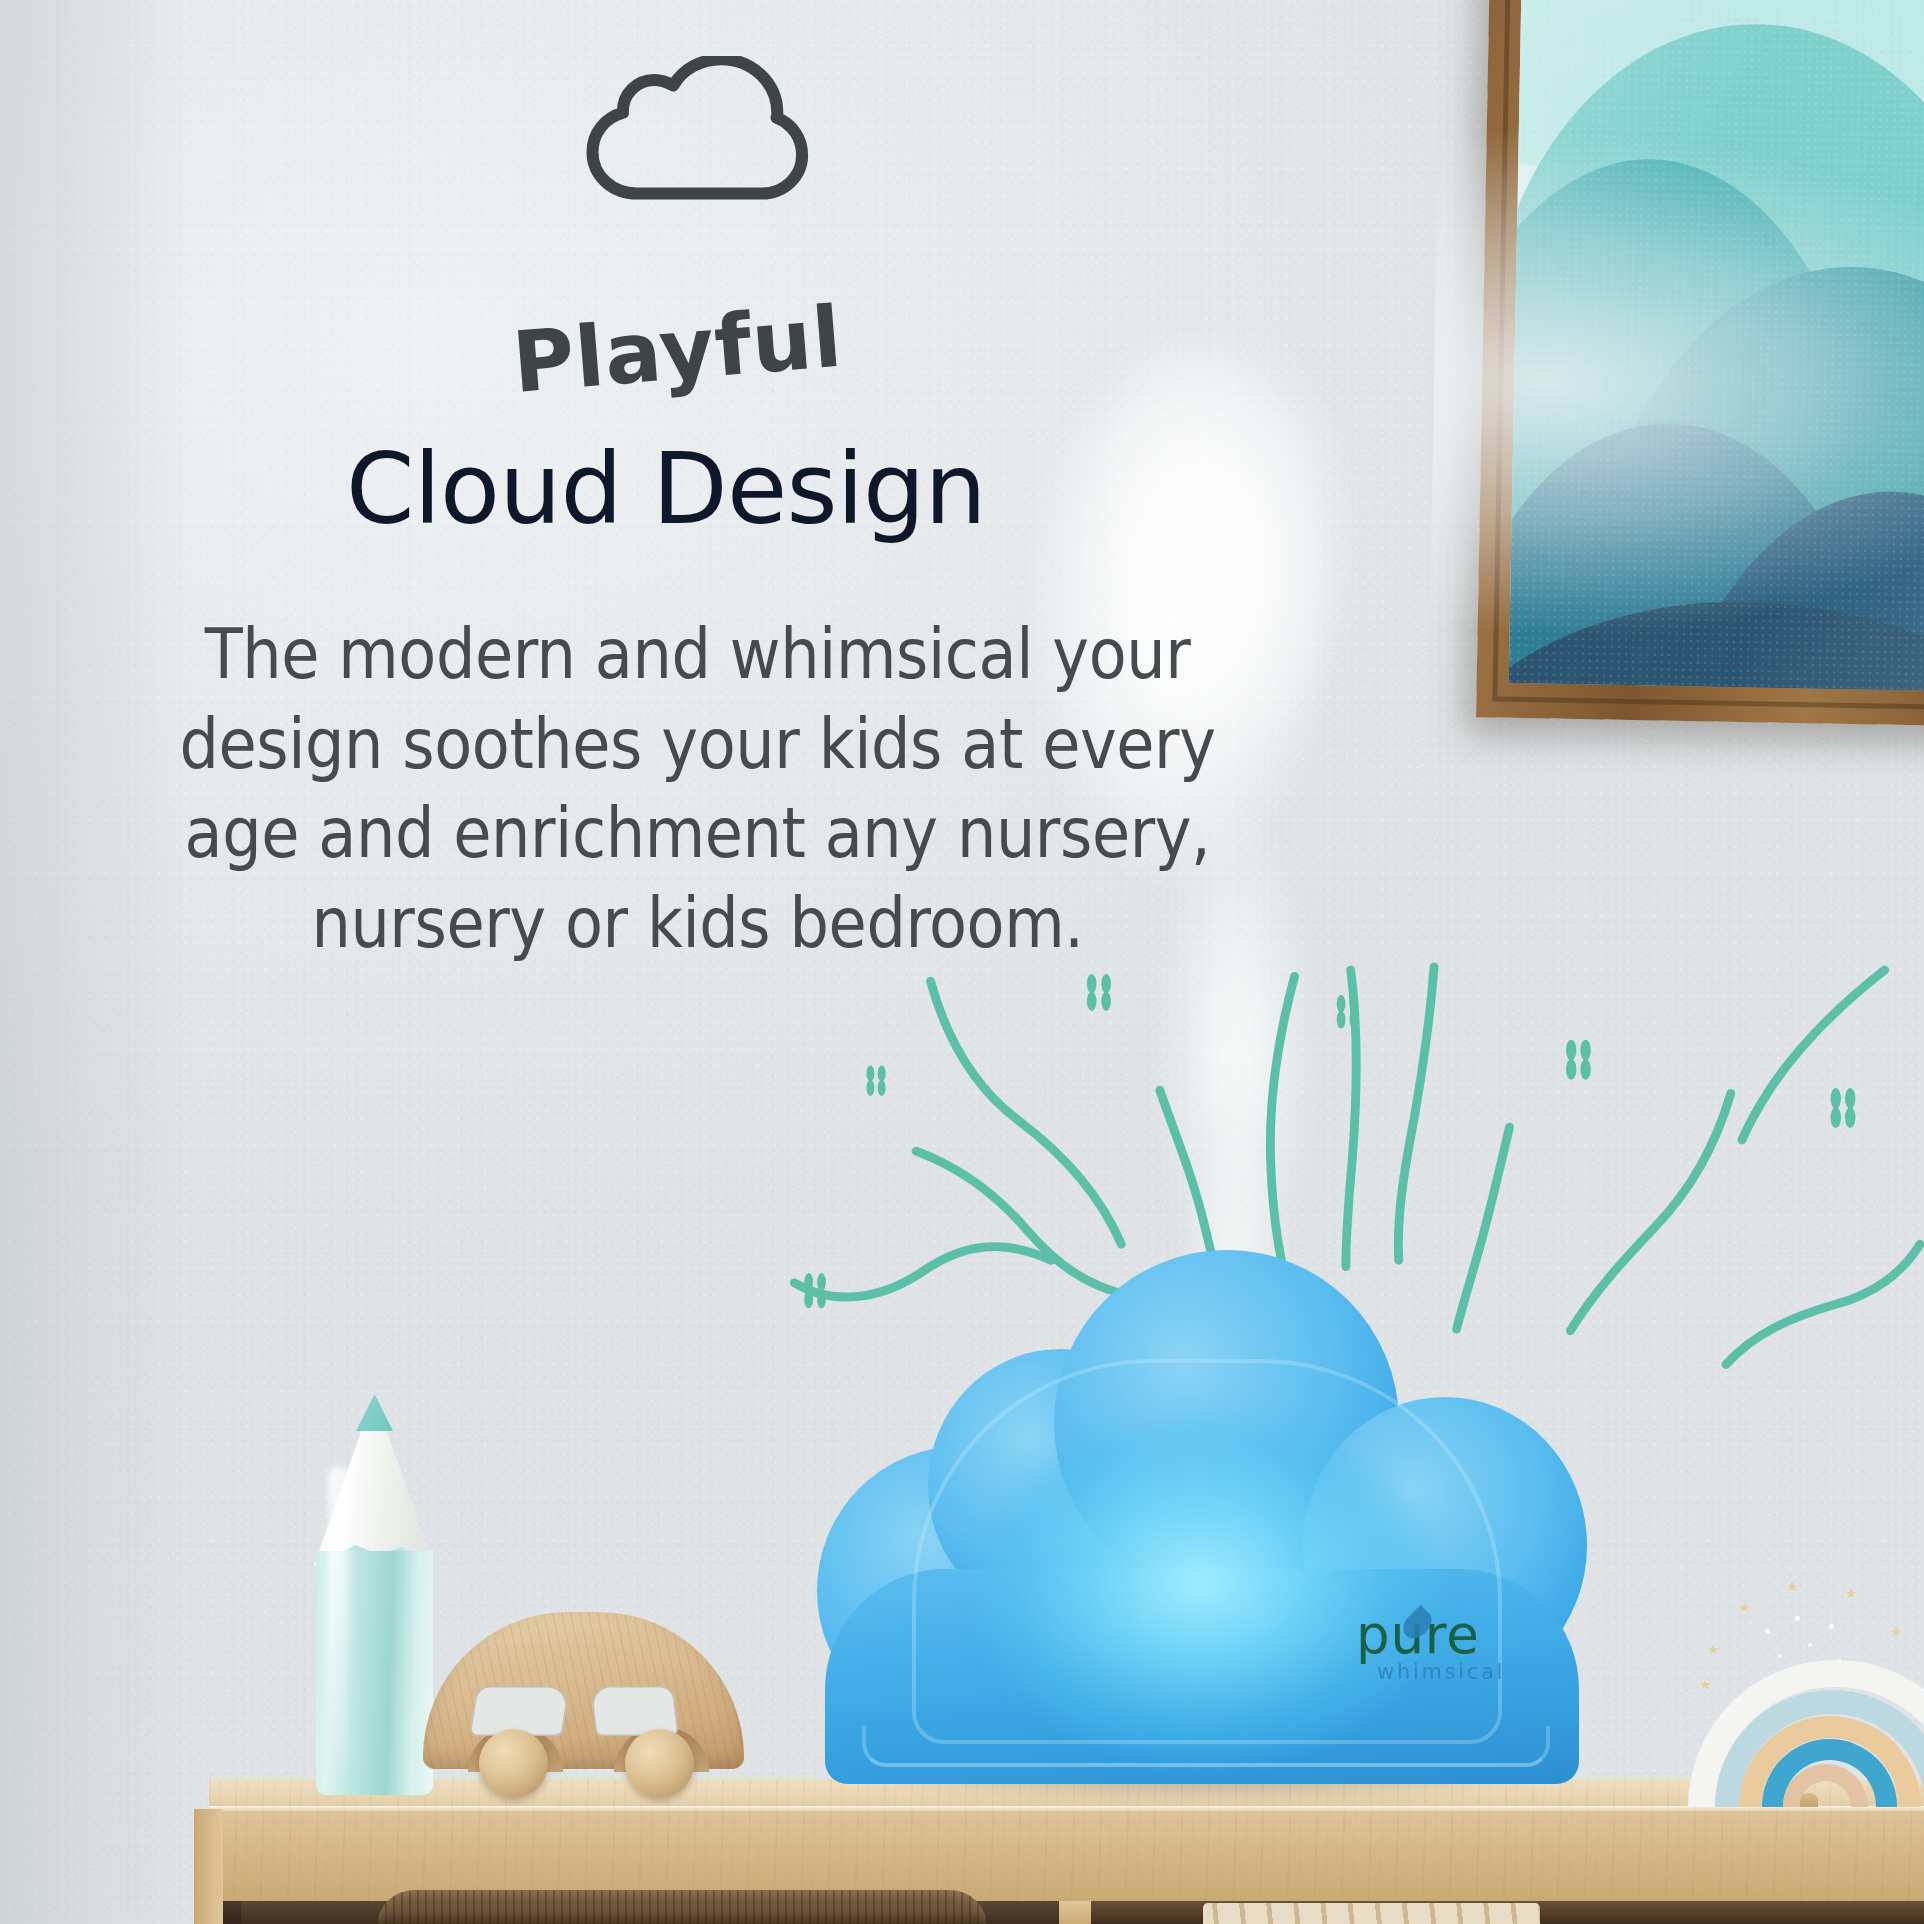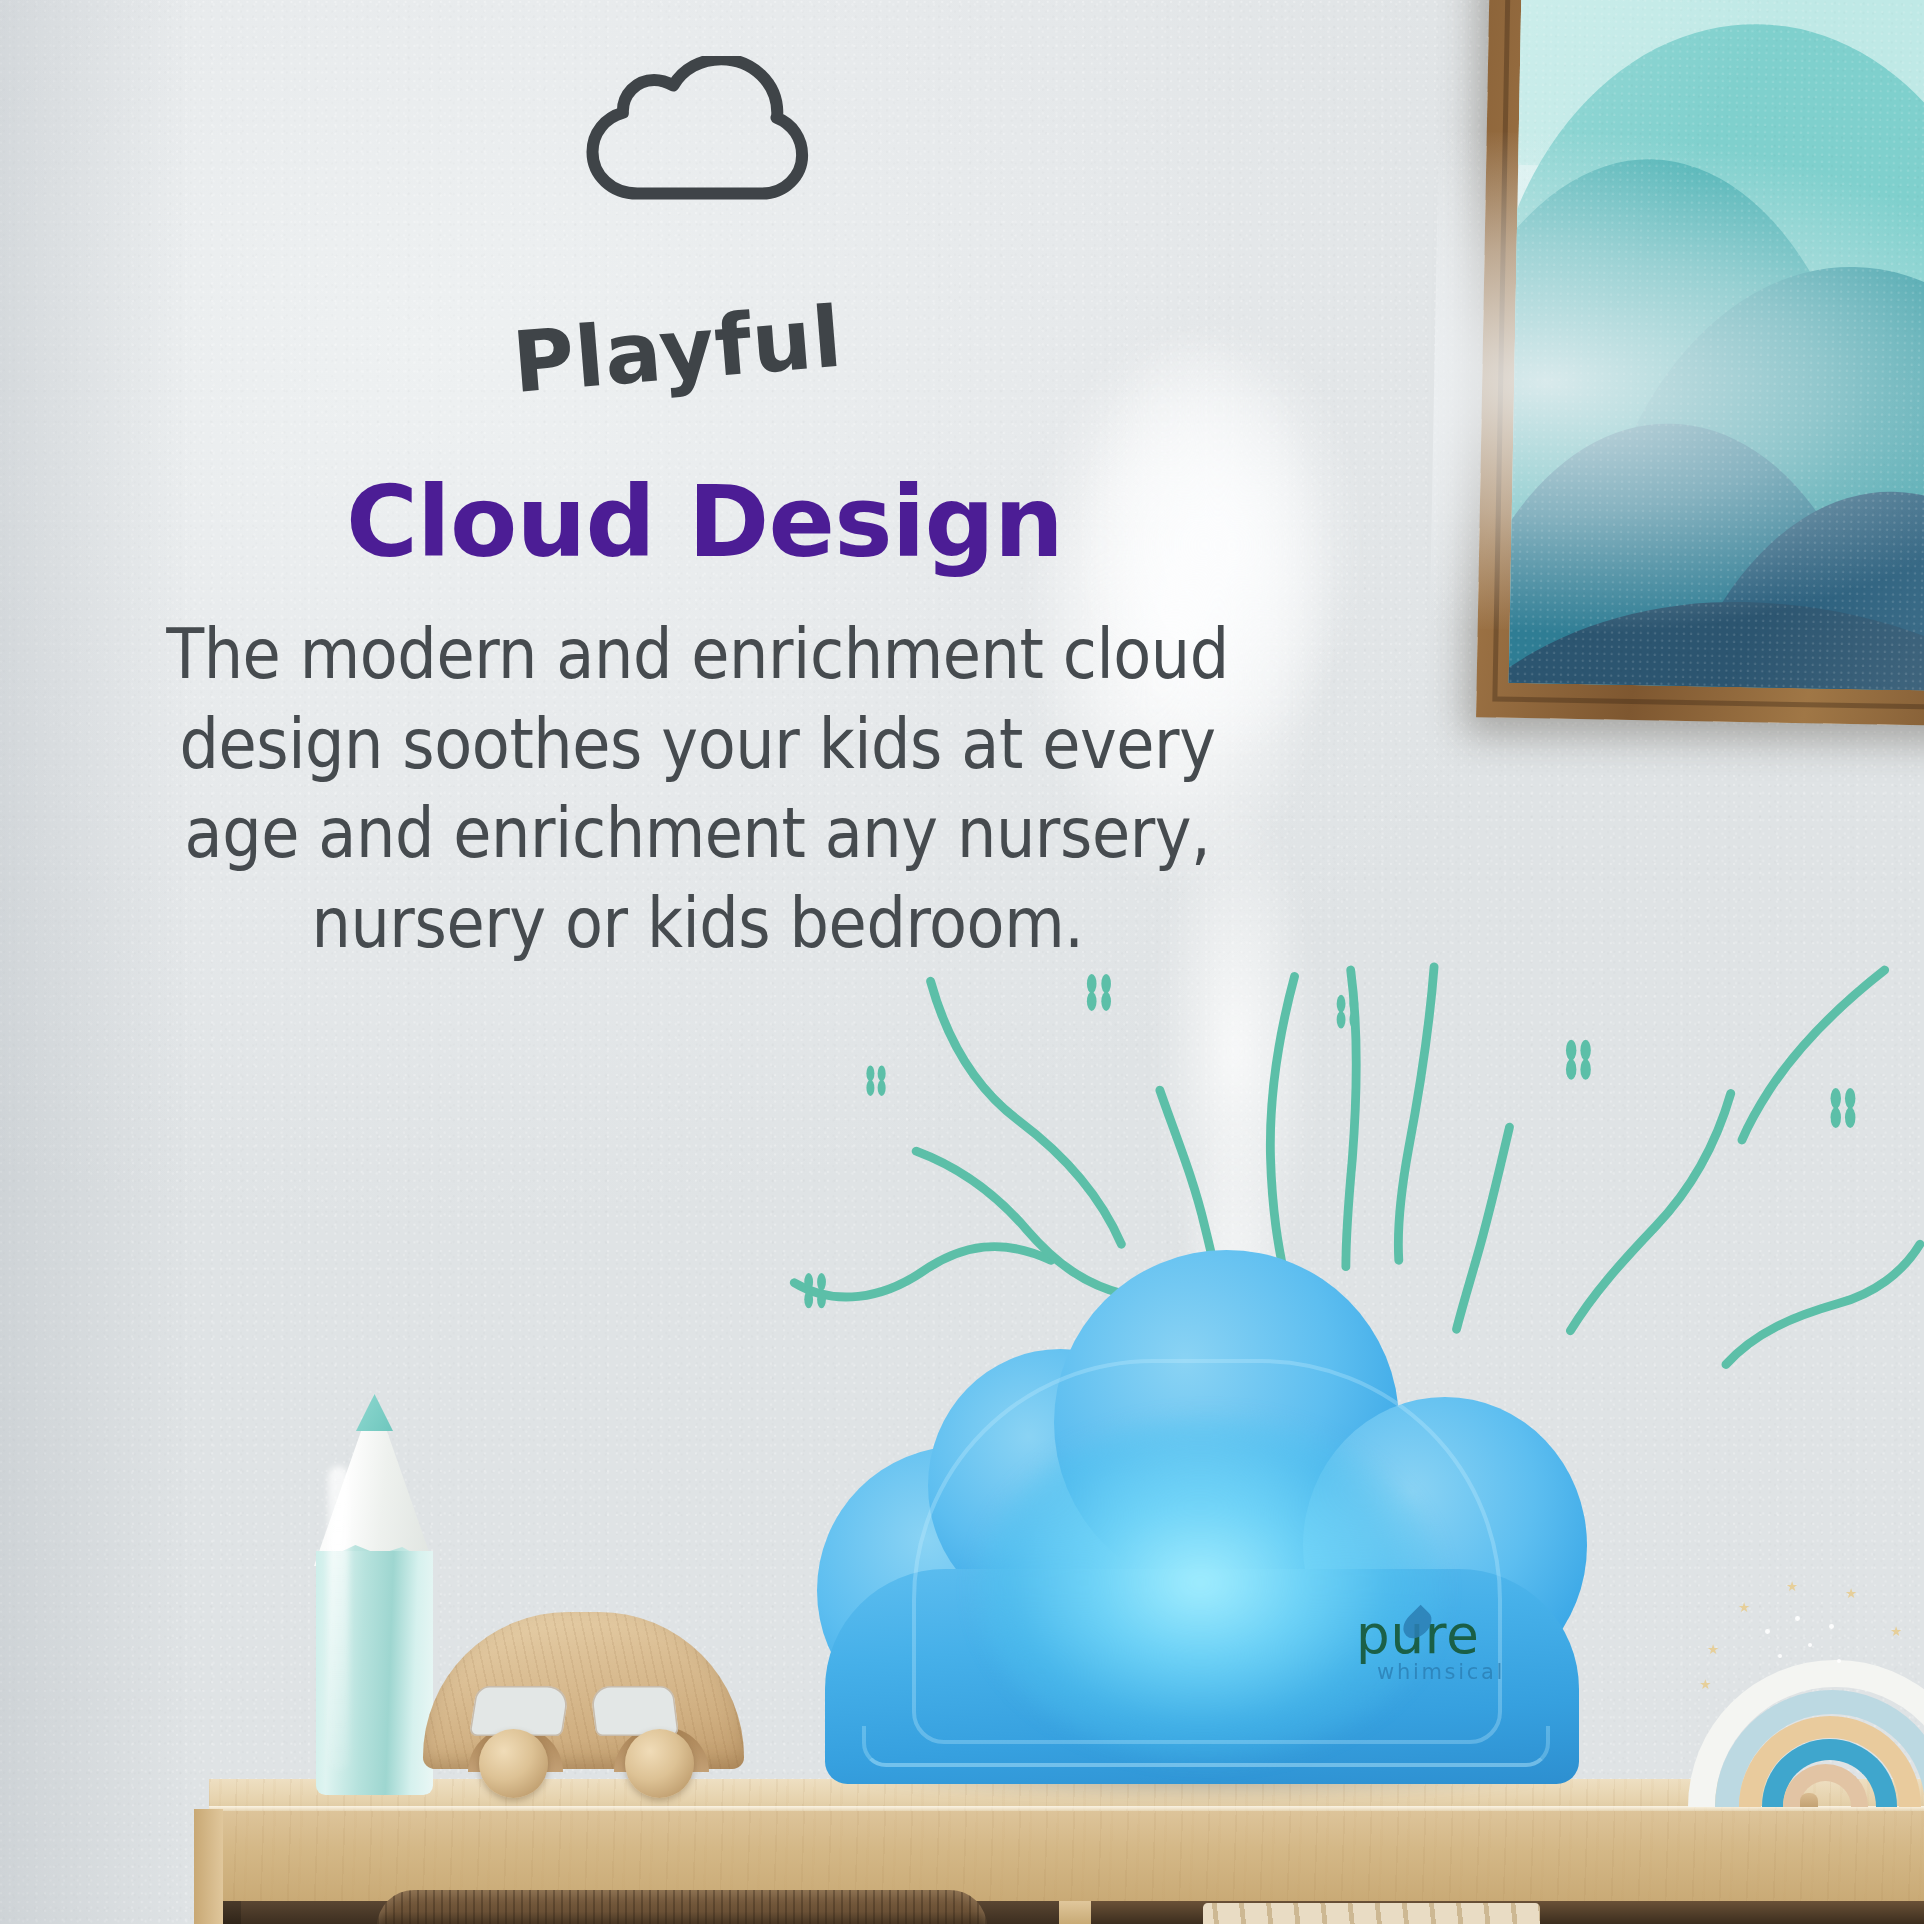--- a/index.html
+++ b/index.html
@@ -129,26 +129,25 @@
     color: #3f4448;
     letter-spacing: 0.8px;
     transform: rotate(-4.6deg);
     transform-origin: 0 50%;
     white-space: nowrap;
   }
   .headline {
     position: absolute;
     left: 346px; top: 432px;
     font-family: "DejaVu Sans", sans-serif;
-    font-weight: 700;
+    font-weight: 400;
     font-size: 98px;
-    color: #4c1d95;
+    color: #0f172a;
     letter-spacing: -0.8px;
     white-space: nowrap;
-    margin-top: 33px;
   }
   .body-copy {
     position: absolute;
     left: 96px; top: 610px;
     width: 1203px;
     text-align: center;
     font-family: "DejaVu Sans Condensed", "Liberation Sans Narrow", "Liberation Sans", sans-serif;
     font-weight: 400;
     font-size: 69px;
     line-height: 1.30;
@@ -413,21 +412,21 @@
                C133 16 156 4 181 4 C220 4 251 34 251 71
                C251 73 251 75 250 77
                C270 85 282 103 282 124 C282 150 260 172 232 172 Z" stroke="#3f4448" stroke-width="15" stroke-linejoin="round" fill="none"></path>
     </svg>
   </div>
 
   <div class="kicker">Playful</div>
   <div class="headline">Cloud Design</div>
 
   <div class="body-copy">
-    <span class="ln">The modern and enrichment cloud</span>
+    <span class="ln">The modern and whimsical your</span>
     <span class="ln">design soothes your kids at every</span>
     <span class="ln">age and enrichment any nursery,</span>
     <span class="ln">nursery or kids bedroom.</span>
   </div>
 
   <div class="decor">
     <svg width="1139" height="449" viewBox="0 0 1420 560" fill="none" xmlns="http://www.w3.org/2000/svg" aria-hidden="true">
       <g stroke="#5cbfa8" stroke-width="11" stroke-linecap="round" fill="none">
 
         <path d="M10 400 C60 430 120 420 170 386 C220 352 270 344 330 372"></path>

